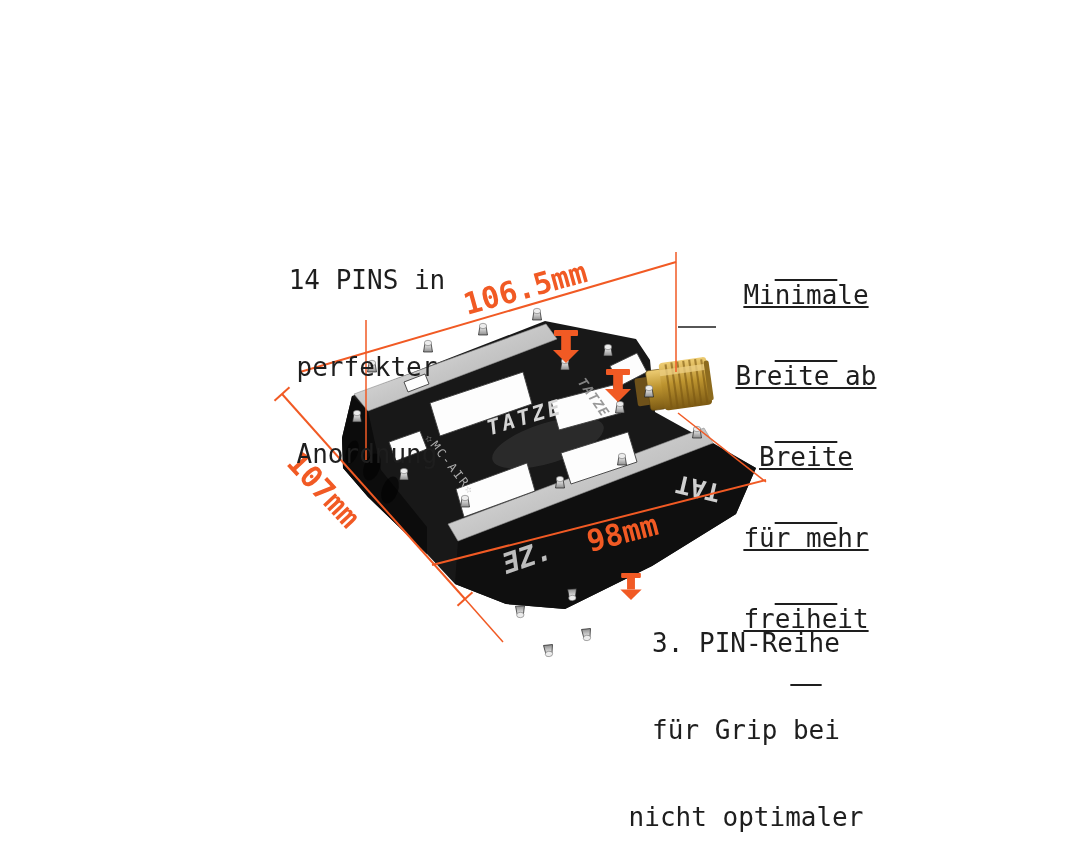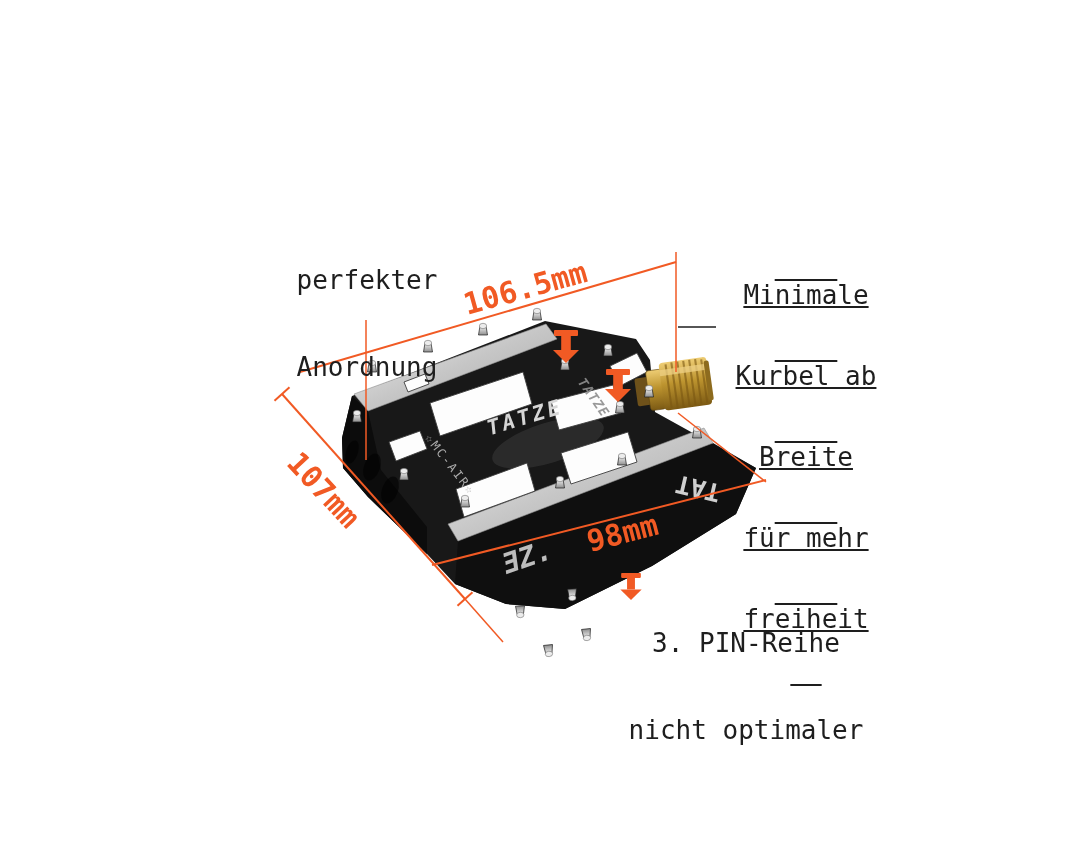--- a/index.html
+++ b/index.html
@@ -164,31 +164,33 @@
     <line x1="678" y1="327" x2="716" y2="327" stroke="#1E1E1E" stroke-width="1.6"></line>
 
     <g fill="#F15A24" stroke="none">
       <use href="#oarrow" transform="translate(566,330)"></use>
       <use href="#oarrow" transform="translate(618,369)"></use>
       <use href="#oarrow" transform="translate(631,573) scale(0.82)"></use>
     </g>
   </svg>
 
   <div class="note" id="pins-note">
+    <div>14 PINS in</div>
     <div>perfekter</div>
     <div>Anordnung</div>
   </div>
 
   <div class="note" id="crank-note">
     <div>Minimale</div>
-    <div>Kurbel ab</div>
+    <div>Breite ab</div>
     <div>Breite</div>
     <div>für mehr</div>
     <div>freiheit</div>
   </div>
 
   <div class="note" id="pinrow-note">
     <div>3. PIN-Reihe</div>
+    <div>für Grip bei</div>
     <div>nicht optimaler</div>
     
   </div>
 
 </div>
 
 </body></html>

